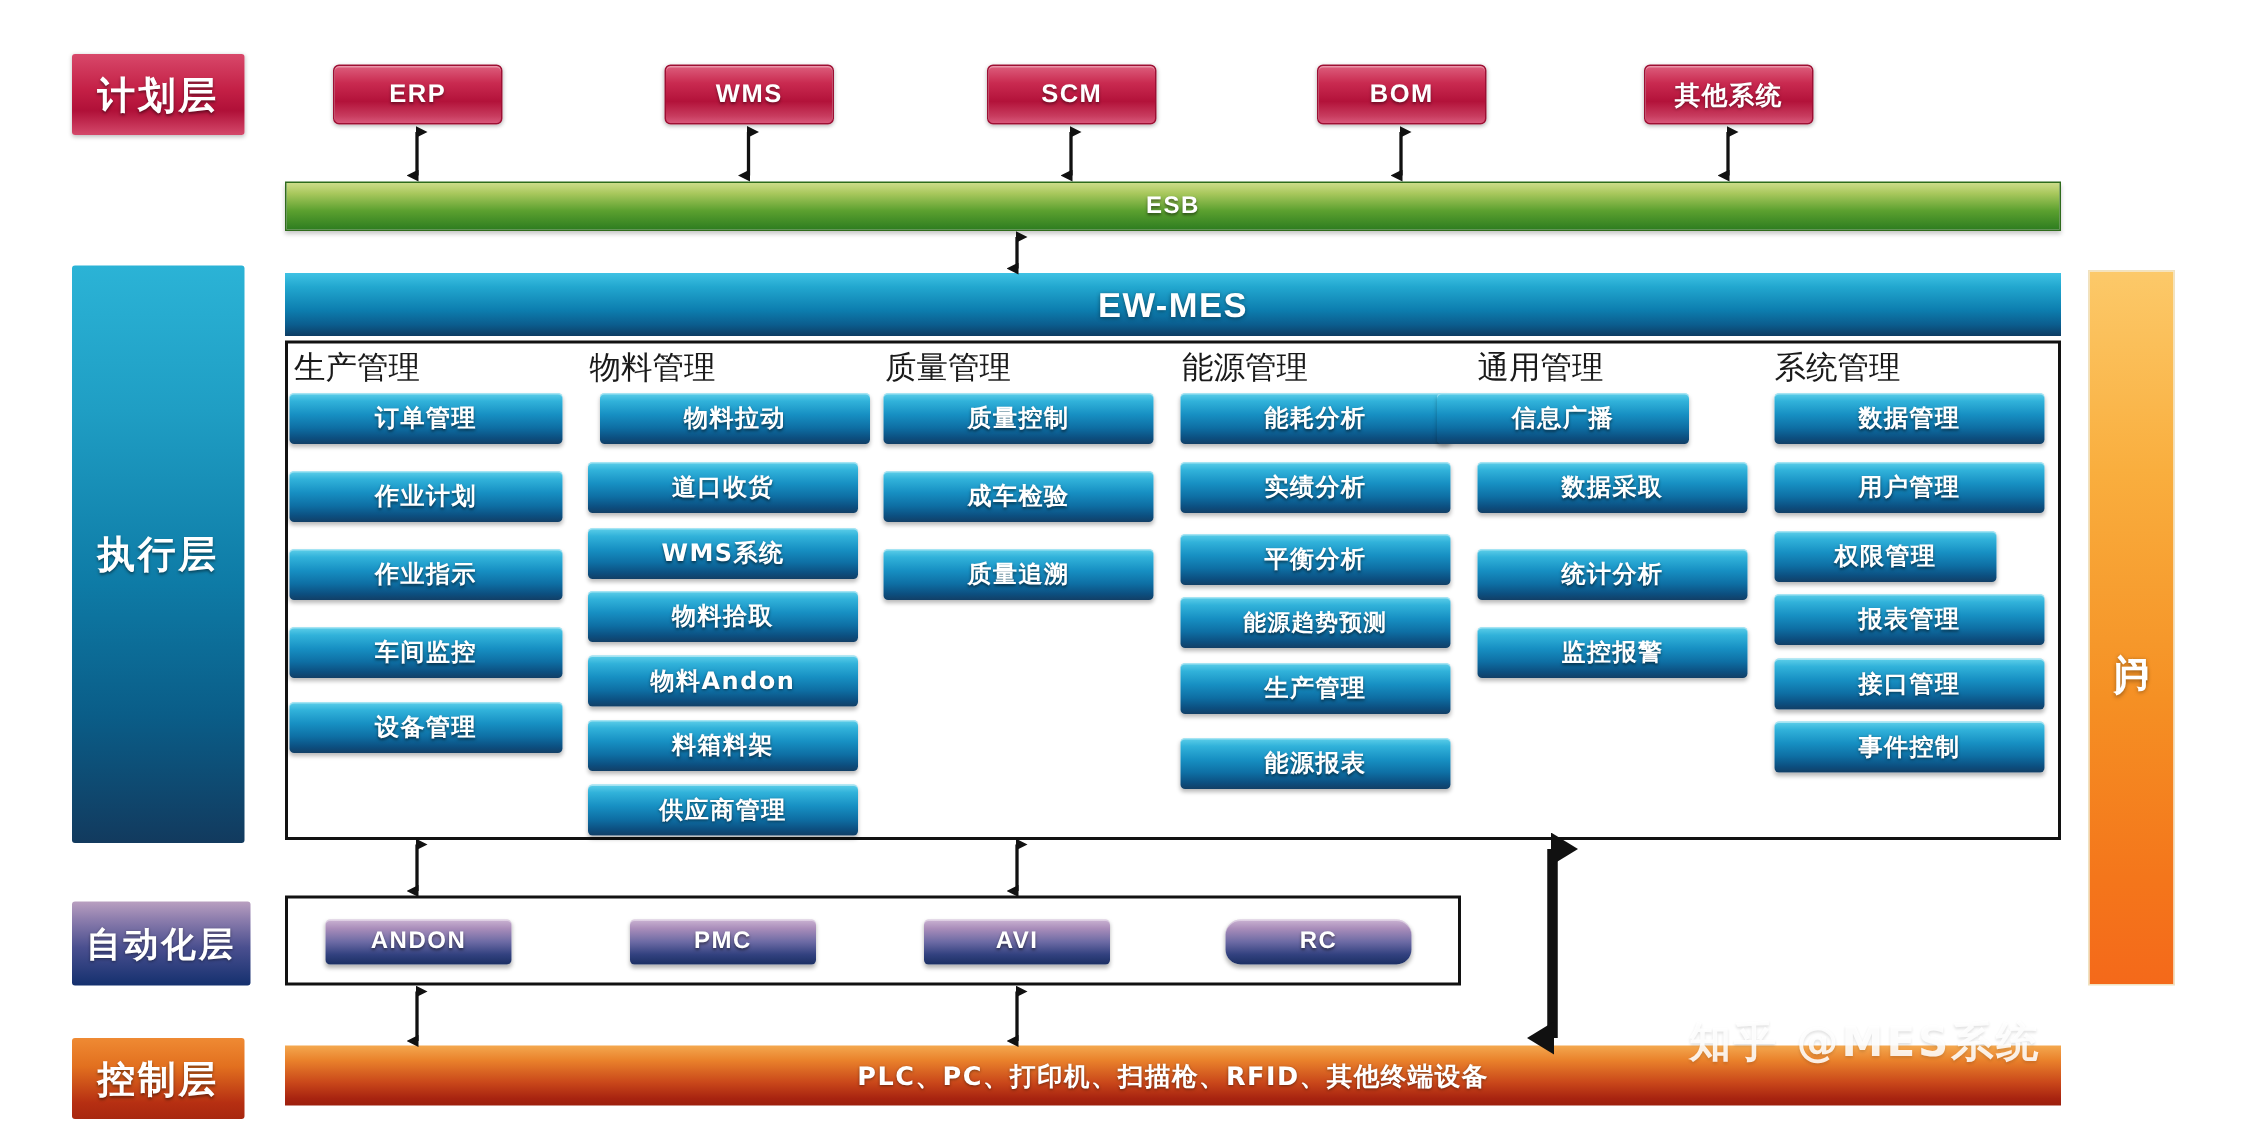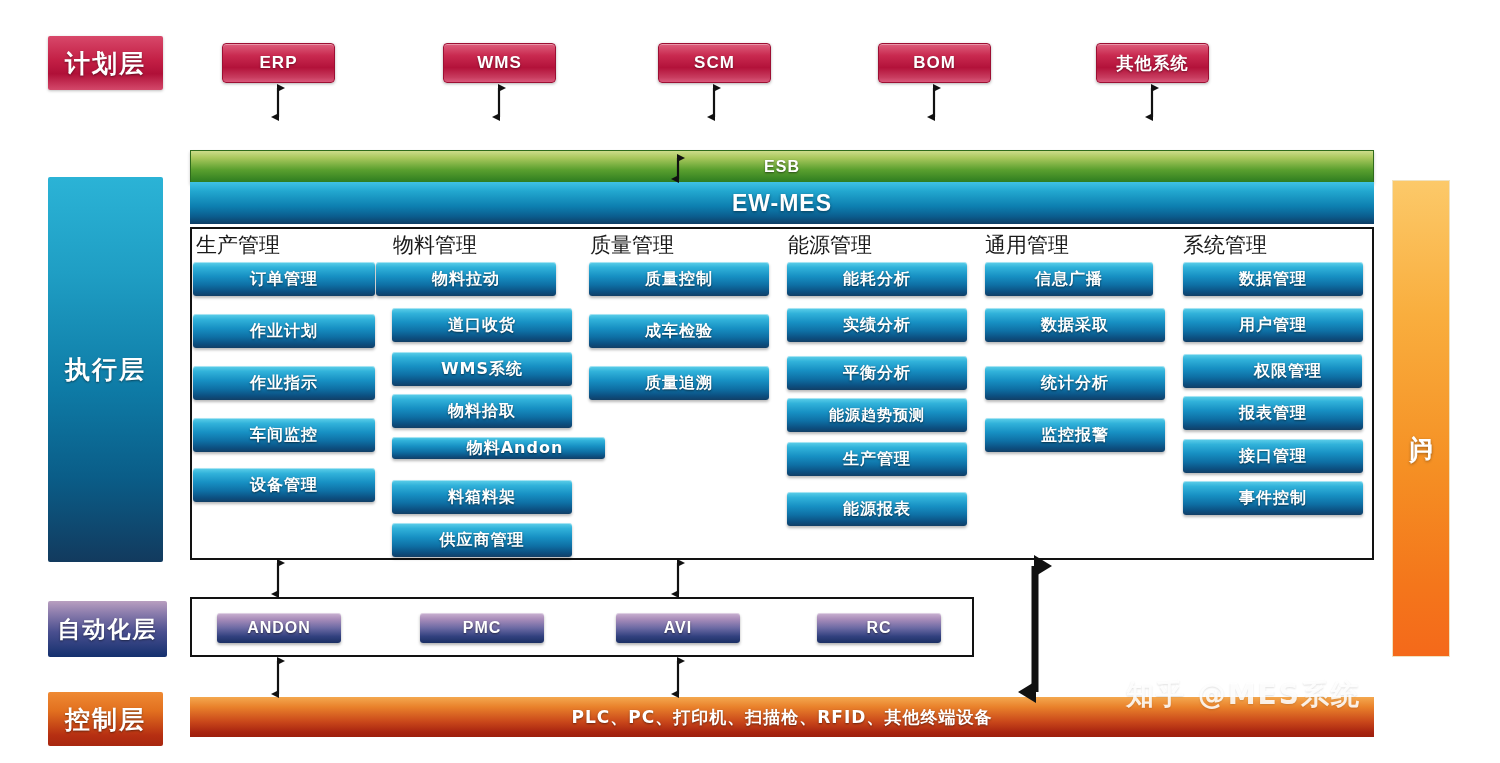--- a/index.html
+++ b/index.html
@@ -161,78 +161,78 @@
   <div class="abs sys-chip" style="left:658px;top:43px;width:113px;height:40px;">
     <span>SCM</span>
   </div>
   <div class="abs sys-chip" style="left:878px;top:43px;width:113px;height:40px;">
     <span>BOM</span>
   </div>
   <div class="abs sys-chip" style="left:1096px;top:43px;width:113px;height:40px;">
     <span>其他系统</span>
   </div>
 
-  <div class="abs esb-bar" style="left:190px;top:121px;width:1184px;height:33px;margin-top:29px;">
+  <div class="abs esb-bar" style="left:190px;top:121px;width:1184px;height:33px;">
     <span>ESB</span>
   </div>
 
   <div class="abs mes-header" style="left:190px;top:182px;width:1184px;height:42px;text-align:center;">
     <span>EW-MES</span>
   </div>
 
   <div class="abs mes-frame" style="left:190px;top:227px;width:1184px;height:333px;"></div>
 
   <div class="col-title" style="left:196px;top:231px;width:180px;">生产管理</div>
   <div class="mod-btn" style="left:193px;top:262px;width:182px;height:34px;">订单管理</div>
   <div class="mod-btn" style="left:193px;top:314px;width:182px;height:34px;">作业计划</div>
   <div class="mod-btn" style="left:193px;top:366px;width:182px;height:34px;">作业指示</div>
   <div class="mod-btn" style="left:193px;top:418px;width:182px;height:34px;">车间监控</div>
   <div class="mod-btn" style="left:193px;top:468px;width:182px;height:34px;">设备管理</div>
 
   <div class="col-title" style="left:393px;top:231px;width:180px;">物料管理</div>
-  <div class="mod-btn" style="left:376px;top:262px;width:180px;height:34px;">物料拉动</div>
+  <div class="mod-btn" style="left:400px;top:262px;width:180px;height:34px;">物料拉动</div>
   <div class="mod-btn" style="left:392px;top:308px;width:180px;height:34px;">道口收货</div>
   <div class="mod-btn" style="left:392px;top:352px;width:180px;height:34px;">WMS系统</div>
   <div class="mod-btn" style="left:392px;top:394px;width:180px;height:34px;">物料拾取</div>
-  <div class="mod-btn" style="left:392px;top:437px;width:180px;height:22px;padding-left:33px;">物料Andon</div>
+  <div class="mod-btn" style="left:392px;top:437px;width:180px;height:34px;">物料Andon</div>
   <div class="mod-btn" style="left:392px;top:480px;width:180px;height:34px;">料箱料架</div>
   <div class="mod-btn" style="left:392px;top:523px;width:180px;height:34px;">供应商管理</div>
 
   <div class="col-title" style="left:590px;top:231px;width:180px;">质量管理</div>
   <div class="mod-btn" style="left:589px;top:262px;width:180px;height:34px;">质量控制</div>
   <div class="mod-btn" style="left:589px;top:314px;width:180px;height:34px;">成车检验</div>
   <div class="mod-btn" style="left:589px;top:366px;width:180px;height:34px;">质量追溯</div>
 
   <div class="col-title" style="left:788px;top:231px;width:180px;">能源管理</div>
   <div class="mod-btn" style="left:787px;top:262px;width:180px;height:34px;">能耗分析</div>
   <div class="mod-btn" style="left:787px;top:308px;width:180px;height:34px;">实绩分析</div>
   <div class="mod-btn" style="left:787px;top:356px;width:180px;height:34px;">平衡分析</div>
   <div class="mod-btn" style="left:787px;top:398px;width:180px;height:34px;font-size:15px;">能源趋势预测</div>
   <div class="mod-btn" style="left:787px;top:442px;width:180px;height:34px;">生产管理</div>
   <div class="mod-btn" style="left:787px;top:492px;width:180px;height:34px;">能源报表</div>
 
   <div class="col-title" style="left:985px;top:231px;width:180px;">通用管理</div>
-  <div class="mod-btn" style="left:985px;top:262px;width:168px;height:34px;">信息广播</div>
+  <div class="mod-btn" style="left:958px;top:262px;width:168px;height:34px;">信息广播</div>
   <div class="mod-btn" style="left:985px;top:308px;width:180px;height:34px;">数据采取</div>
   <div class="mod-btn" style="left:985px;top:366px;width:180px;height:34px;">统计分析</div>
   <div class="mod-btn" style="left:985px;top:418px;width:180px;height:34px;">监控报警</div>
 
   <div class="col-title" style="left:1183px;top:231px;width:180px;">系统管理</div>
   <div class="mod-btn" style="left:1183px;top:262px;width:180px;height:34px;">数据管理</div>
   <div class="mod-btn" style="left:1183px;top:308px;width:180px;height:34px;">用户管理</div>
-  <div class="mod-btn" style="left:1183px;top:354px;width:148px;height:34px;padding-left:31px;">权限管理</div>
+  <div class="mod-btn" style="left:1183px;top:354px;width:148px;height:34px;">权限管理</div>
   <div class="mod-btn" style="left:1183px;top:396px;width:180px;height:34px;">报表管理</div>
   <div class="mod-btn" style="left:1183px;top:439px;width:180px;height:34px;">接口管理</div>
   <div class="mod-btn" style="left:1183px;top:481px;width:180px;height:34px;">事件控制</div>
 
   <div class="abs auto-frame" style="left:190px;top:597px;width:784px;height:60px;"></div>
   <div class="auto-chip" style="left:217px;top:613px;width:124px;height:30px;">ANDON</div>
   <div class="auto-chip" style="left:420px;top:613px;width:124px;height:30px;">PMC</div>
   <div class="auto-chip" style="left:616px;top:613px;width:124px;height:30px;">AVI</div>
-  <div class="auto-chip" style="left:817px;top:613px;width:124px;height:30px;">RC</div>
+  <div class="auto-chip" style="left:817px;top:613px;width:124px;height:30px;border-radius:10px;">RC</div>
 
   <div class="abs ctrl-bar" style="left:190px;top:697px;width:1184px;height:40px;">
     <span>PLC、PC、打印机、扫描枪、RFID、其他终端设备</span>
   </div>
 
   <div class="abs portal-bar" style="left:1392px;top:180px;width:58px;height:477px;">
     <span style="writing-mode:vertical-rl;text-orientation:upright;">门户</span>
   </div>
 
   <svg class="overlay" viewBox="0 0 1500 763">

